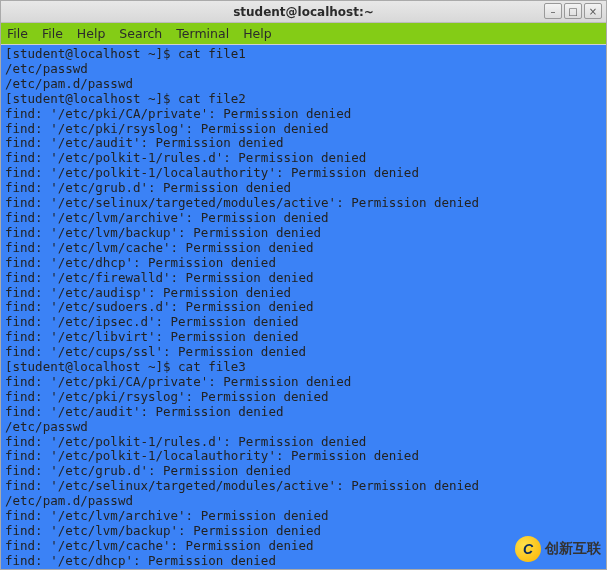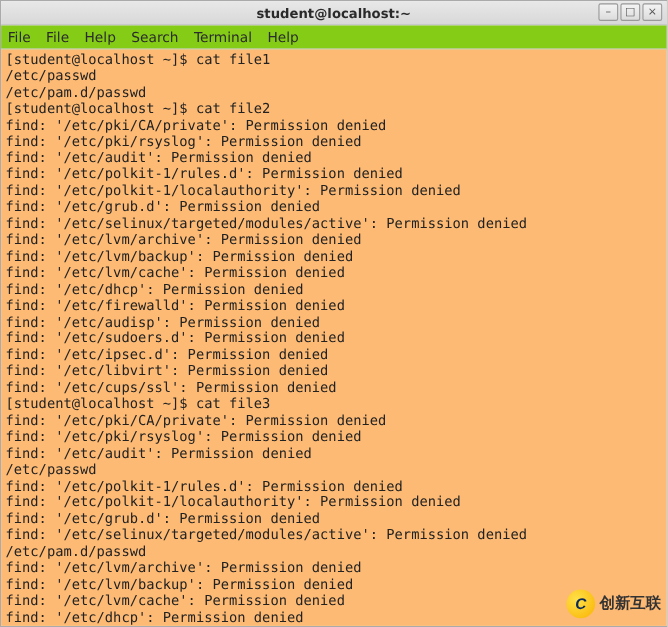--- a/index.html
+++ b/index.html
@@ -62,21 +62,21 @@
     display: flex;
     align-items: center;
     padding: 0 6px;
     gap: 14px;
     font-size: 12.5px;
     color: #2b2b2b;
   }
   .menubar .menu-item { cursor: pointer; }
   .terminal {
     flex: 1;
-    background: #fdba74;
+    background: #3b82f6;
     color: #222;
     font-family: "DejaVu Sans Mono", "Liberation Mono", monospace;
     font-size: 12.5px;
     line-height: 14.9px;
     padding: 2px 4px;
     white-space: pre;
     overflow: hidden;
     position: relative;
   }
   .watermark {

